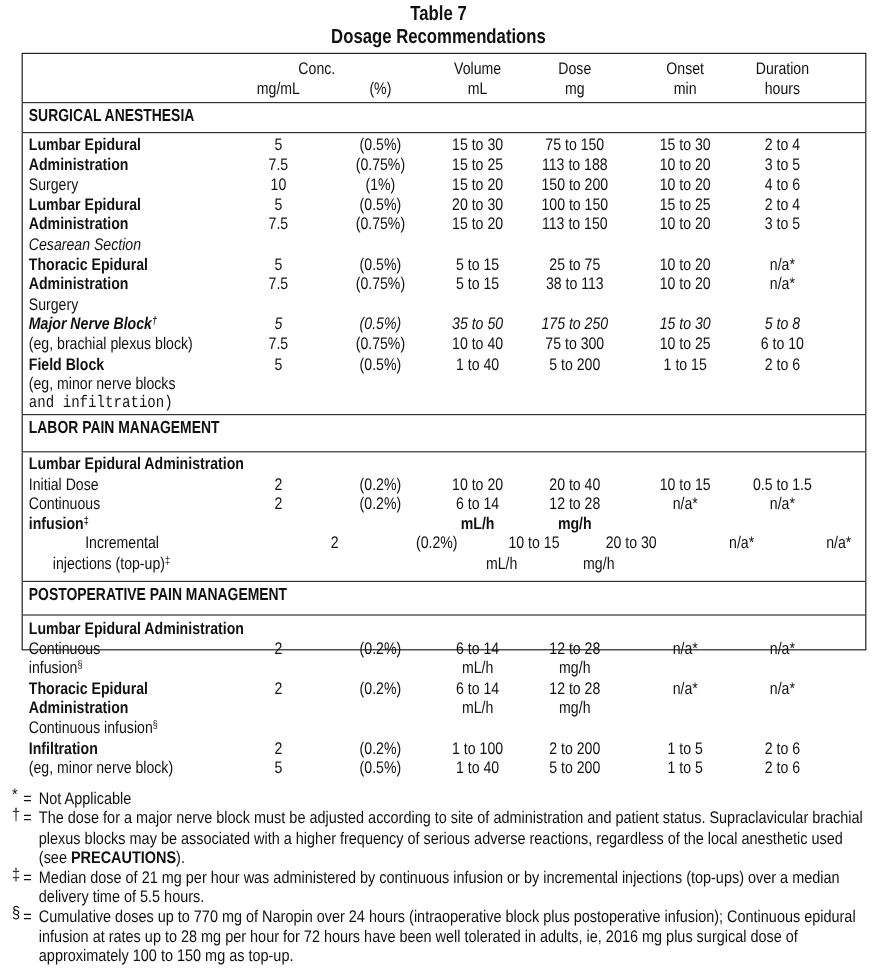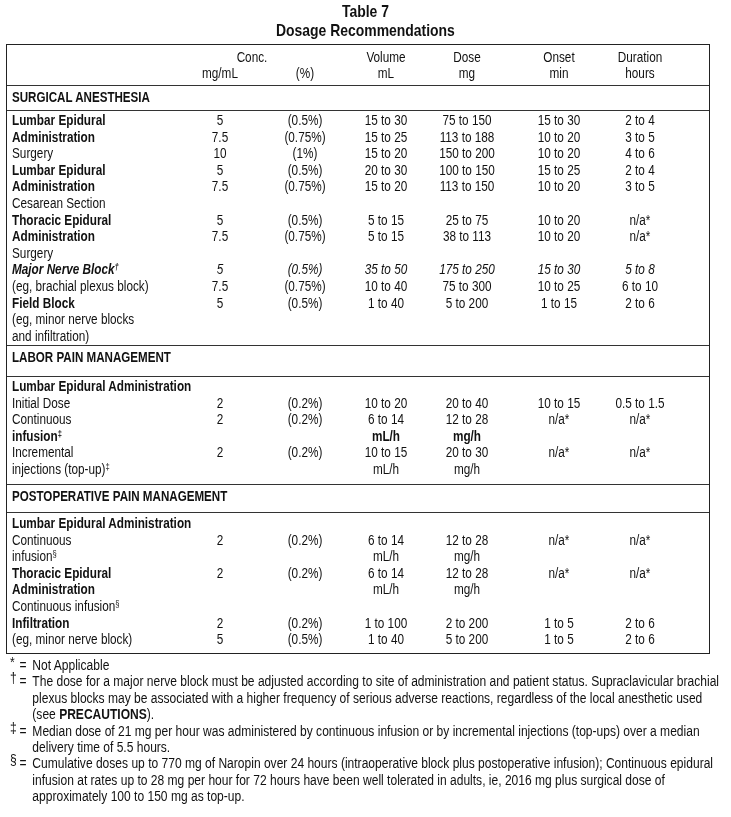--- a/index.html
+++ b/index.html
@@ -1,18 +1,18 @@
 <!DOCTYPE html>
 <html><head>
 <meta charset="utf-8">
 <style>
   html, body { margin: 0; padding: 0; background: #ffffff; }
   body { width: 731px; height: 817px; position: relative; overflow: hidden; color: #111; font-family: "Liberation Sans", sans-serif; }
   #title { position: absolute; left: 0; top: 2px; width: 731px; text-align: center; font-weight: bold; font-size: 17px; line-height: 19px; transform: scaleX(0.82); transform-origin: 365px 0; }
-  #tbl { position: absolute; left: 6px; top: 44px; width: 704px; height: 610px; border: 1.5px solid #222; box-sizing: border-box; }
+  #tbl { position: absolute; left: 18px; top: 44px; width: 704px; height: 498px; border: 1.5px solid #222; box-sizing: border-box; }
   .hline { position: absolute; left: 0; right: 0; height: 0; border-top: 1.5px solid #333; }
   .row { position: absolute; left: 0; right: 0; height: 16.6px; font-size: 14px; line-height: 16.6px; white-space: nowrap; }
   .cell { position: absolute; top: 0; text-align: center; transform: scaleX(0.84); }
   .lbl { left: 5px; text-align: left; transform-origin: 0 0; }
   .c1 { left: 173px; width: 80px; }
   .c2 { left: 258px; width: 80px; }
   .c3 { left: 339px; width: 80px; }
   .c4 { left: 420px; width: 80px; }
   .c5 { left: 512px; width: 80px; }
   .c6 { left: 593px; width: 80px; }
@@ -97,21 +97,21 @@
       </div>
       <div class="row" style="top: 133.4px;">
         <div class="cell lbl b"><span>Administration</span></div>
         <div class="cell c1">7.5</div>
         <div class="cell c2">(0.75%)</div>
         <div class="cell c3">15 to 20</div>
         <div class="cell c4">113 to 150</div>
         <div class="cell c5">10 to 20</div>
         <div class="cell c6">3 to 5</div>
       </div>
-      <div class="row" style="top: 150px;">
+      <div class="row" style="top: 150px; font-style: italic;">
         <div class="cell lbl"><span>Cesarean Section</span></div>
       </div>
       <div class="row" style="top: 166.6px;">
         <div class="cell lbl b"><span>Thoracic Epidural</span></div>
         <div class="cell c1">5</div>
         <div class="cell c2">(0.5%)</div>
         <div class="cell c3">5 to 15</div>
         <div class="cell c4">25 to 75</div>
         <div class="cell c5">10 to 20</div>
         <div class="cell c6">n/a*</div>
@@ -151,21 +151,21 @@
         <div class="cell c1">5</div>
         <div class="cell c2">(0.5%)</div>
         <div class="cell c3">1 to 40</div>
         <div class="cell c4">5 to 200</div>
         <div class="cell c5">1 to 15</div>
         <div class="cell c6">2 to 6</div>
       </div>
       <div class="row" style="top: 266.2px;">
         <div class="cell lbl"><span>(eg, minor nerve blocks</span></div>
       </div>
-      <div class="row" style="top: 282.8px;">
+      <div class="row" style="top: 282.8px; font-family: Liberation Mono, monospace;">
         <div class="cell lbl"><span>and infiltration)</span></div>
       </div>
       <div class="hline" style="top: 300px;"></div>
       <div class="sec" style="top: 304px;">LABOR PAIN MANAGEMENT</div>
       <div class="hline" style="top: 331px;"></div>
       <div class="row" style="top: 333px;">
         <div class="cell lbl b"><span>Lumbar Epidural Administration</span></div>
       </div>
       <div class="row" style="top: 349.6px;">
         <div class="cell lbl"><span>Initial Dose</span></div>
@@ -183,30 +183,30 @@
         <div class="cell c3">6 to 14</div>
         <div class="cell c4">12 to 28</div>
         <div class="cell c5">n/a*</div>
         <div class="cell c6">n/a*</div>
       </div>
       <div class="row" style="top: 382.8px; font-weight: bold;">
         <div class="cell lbl"><span>infusion</span><sup>‡</sup></div>
         <div class="cell c3">mL/h</div>
         <div class="cell c4">mg/h</div>
       </div>
-      <div class="row" style="top: 399.4px;">
+      <div class="row" style="top: 399.4px; margin-left: 47px;">
         <div class="cell lbl"><span>Incremental</span></div>
         <div class="cell c1">2</div>
         <div class="cell c2">(0.2%)</div>
         <div class="cell c3">10 to 15</div>
         <div class="cell c4">20 to 30</div>
         <div class="cell c5">n/a*</div>
         <div class="cell c6">n/a*</div>
       </div>
-      <div class="row" style="top: 416px;">
+      <div class="row" style="top: 416px; margin-left: 20px;">
         <div class="cell lbl"><span>injections (top-up)</span><sup>‡</sup></div>
         <div class="cell c3">mL/h</div>
         <div class="cell c4">mg/h</div>
       </div>
       <div class="hline" style="top: 439px;"></div>
       <div class="sec" style="top: 443px;">POSTOPERATIVE PAIN MANAGEMENT</div>
       <div class="hline" style="top: 467px;"></div>
       <div class="row" style="top: 470px;">
         <div class="cell lbl b"><span>Lumbar Epidural Administration</span></div>
       </div>

